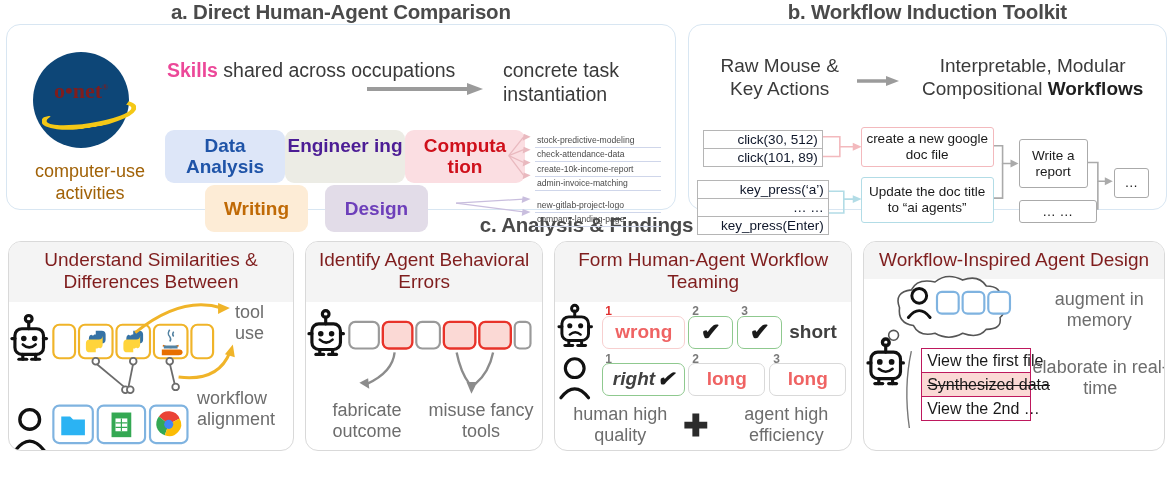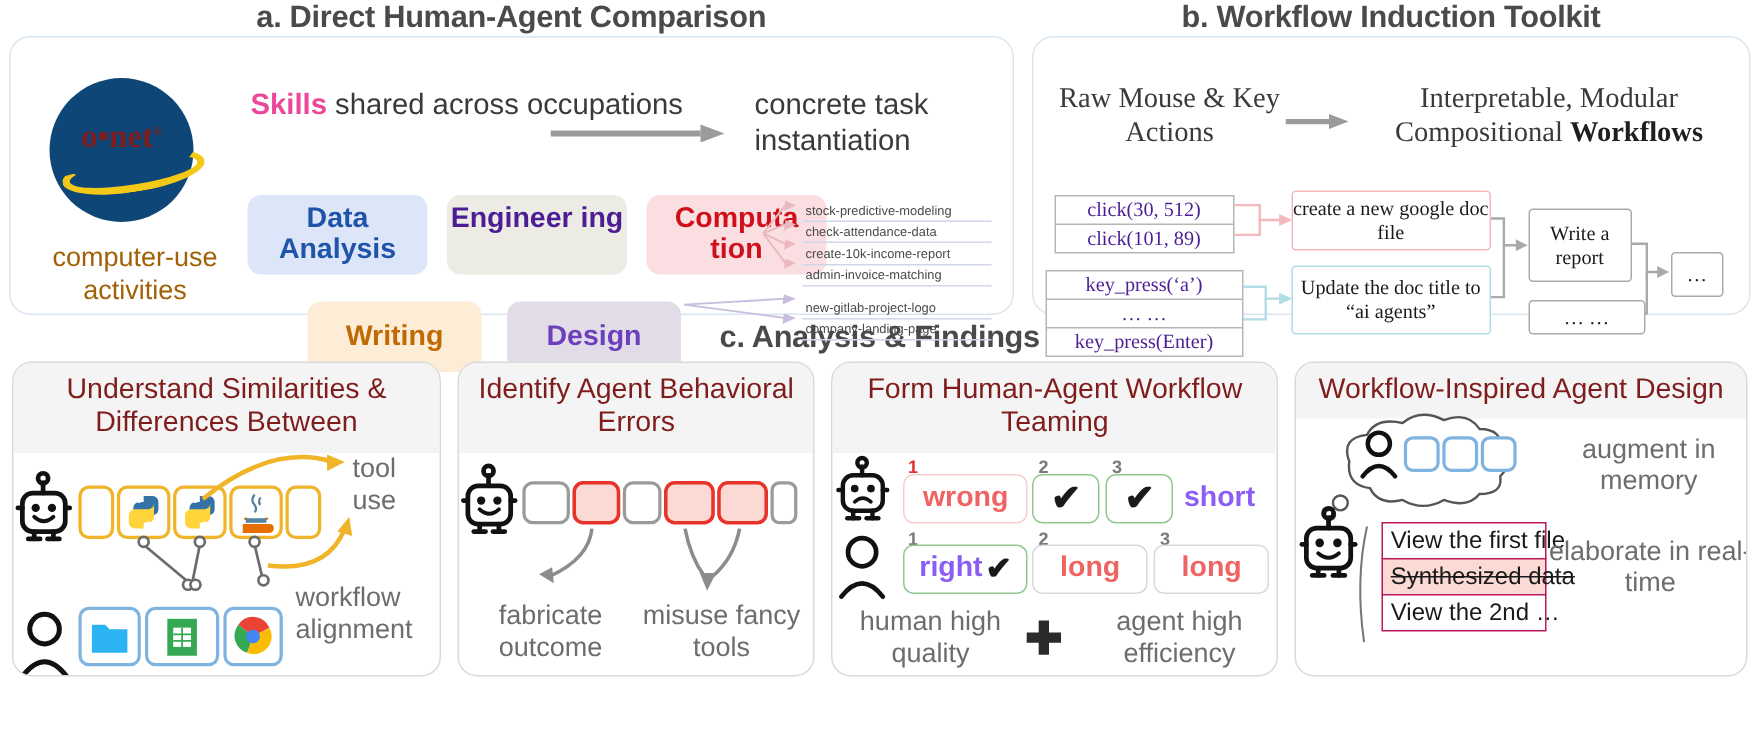--- a/index.html
+++ b/index.html
@@ -15,21 +15,21 @@
   }
   .panel {
     border:1.6px solid #d8e6f2; border-radius:14px; background:#fff;
     position:relative;
   }
   
   #top { display:flex; gap:12px; padding:0 6px; }
   #col-a { width:672px; }
   #col-b { width:481px; }
   #panel-a { height:186px; position:relative; }
-  #panel-b { height:186px; position:relative;font-family:Liberation Serif, serif; }
+  #panel-b { height:186px; position:relative; }
 
   
   .onet { position:absolute; left:26px; top:27px; width:96px; height:96px; }
   .onet .disc {
     width:96px;height:96px;border-radius:50%;background:#0d4677;position:absolute;
   }
   .onet .word {
     position:absolute; left:0; right:0; top:26px; text-align:center;
     color:#7f1d1d; font-family:"Liberation Serif", serif; font-weight:bold;
     font-size:22px; letter-spacing:0px; z-index:3;
@@ -52,51 +52,51 @@
     font-size:19.5px; line-height:1.22; color:#3a3a3a;
   }
   .bigarrow {
     position:absolute; left:360px; top:58px; width:116px; height:12px;
   }
   .cu-label {
     position:absolute; left:8px; top:136px; width:150px; text-align:center;
     font-size:18px; line-height:1.2; color:#a16207;
   }
 
-  .chips-row1 { position:absolute; left:158px; top:105px; display:flex; gap:13px; }
+  .chips-row1 { position:absolute; left:158px; top:105px; display:flex; }
   .chips-row2 { position:absolute; left:198px; top:160px; display:flex; gap:17px; }
   .chip {
     border-radius:9px; padding:5px 0; width:120px; text-align:center;
     font-weight:bold; font-size:19px; line-height:1.12;
   }
   .chip.data { background:#dde6f8; color:#1f54a8; }
   .chip.eng  { background:#ecece5; color:#4c1d95; }
   .chip.comp { background:#fbdee2; color:#cf101b; }
   .chip.wri  { background:#fdecd6; color:#c06a06; }
   .chip.des  { background:#e2dce8; color:#6d3fba; }
-  .chip.one  { padding:13px 12px; width:116px;margin-top:16px;}
+  .chip.one  { padding:13px 12px; width:103px;}
 
   .tasklist { position:absolute; font-size:8.6px; color:#4a4a4a; line-height:1.0; }
   .tasklist .t {
     border-bottom:1px solid #cfd6ea; padding:2.5px 2px 2.5px 2px; white-space:nowrap;
   }
   #tl-comp { left:528px; top:108px; width:126px; }
   #tl-des  { left:528px; top:173px; width:126px; }
 
   
   .b-left { position:absolute; left:16px; top:30px; width:150px; text-align:center;
             font-size:19px; line-height:1.2; color:#3a3a3a;}
   .b-right { position:absolute; left:210px; top:30px; width:268px; text-align:center;
             font-size:19px; line-height:1.2; color:#3a3a3a;}
   .b-right b { color:#1f1f1f; }
   .b-arrow { position:absolute; left:168px; top:50px; width:42px; height:12px; }
 
   .stack { position:absolute; border:1px solid #b5b5b5; background:#fff; }
   .stack div {
-    font-size:13.5px; text-align:center; padding:1px 4px; color:#4c1d95;
+    font-size:13.5px; text-align:right; padding:1px 4px; color:#0f172a;
     border-bottom:1px solid #b5b5b5; white-space:nowrap;
   }
   .stack div:last-child { border-bottom:none; }
   #stack1 { left:14px; top:105px; width:120px; }
   #stack2 { left:8px; top:155px; width:132px; }
 
   .wfbox {
     position:absolute; border:1.6px solid #aaa; background:#fff; border-radius:3px;
     display:flex; align-items:center; justify-content:center; text-align:center;
     font-size:13.5px; line-height:1.15; color:#1a1a1a;
@@ -130,21 +130,21 @@
 
   
   .tagbox {
     position:absolute; border:1.8px solid #d9d9d9; border-radius:7px; background:#fff;
     display:flex; align-items:center; justify-content:center; gap:2px;
     font-weight:bold; font-size:19px;
   }
   .num { position:absolute; font-size:12px; font-weight:bold; color:#7a7a7a; }
   .num.red { color:#e03131; }
   .red-t { color:#ef6363; }
-  .grn-t { color:#8b5cf6; }
+  .grn-t { color:#404040; }
 
   .fl { position:absolute; border:1px solid #be185d; background:#fff;
         font-size:16px; color:#1a1a1a; padding:2.5px 5px; white-space:nowrap; }
   .fl.struck { background:#fbd9d5; text-decoration:line-through; }
   .plus { position:absolute; font-size:30px; font-weight:bold; color:#2b2b2b; }
 </style>
 </head>
 <body>
 
 <div id="top">
@@ -447,21 +447,21 @@
       <div class="tagbox" style="left:133px; top:14px; width:45px; height:33px; border-color:#8fc98f;">
         <span style="color:#1a1a1a;font-size:24px;">✔</span>
       </div>
       <div class="num" style="left:186px; top:2px;">3</div>
       <div class="tagbox" style="left:182px; top:14px; width:45px; height:33px; border-color:#8fc98f;">
         <span style="color:#1a1a1a;font-size:24px;">✔</span>
       </div>
       <div class="lbl grn-t" style="left:234px; top:19px; font-weight:bold; font-size:19px;">short</div>
 
       <div class="num" style="left:50px; top:50px;">1</div>
-      <div class="tagbox" style="left:47px; top:61px; width:83px; height:33px; border-color:#8fc98f;">
+      <div class="tagbox" style="left:47px; top:61px; width:83px; height:33px; border-color:#8fc98f;font-style:italic;">
         <span class="grn-t">right</span>
         <span style="color:#1a1a1a;font-size:21px;">✔</span>
       </div>
       <div class="num" style="left:137px; top:50px;">2</div>
       <div class="tagbox" style="left:133px; top:61px; width:77px; height:33px;">
 
         <span class="red-t">long</span>
       </div>
       <div class="num" style="left:218px; top:50px;">3</div>
       <div class="tagbox" style="left:214px; top:61px; width:77px; height:33px;">

